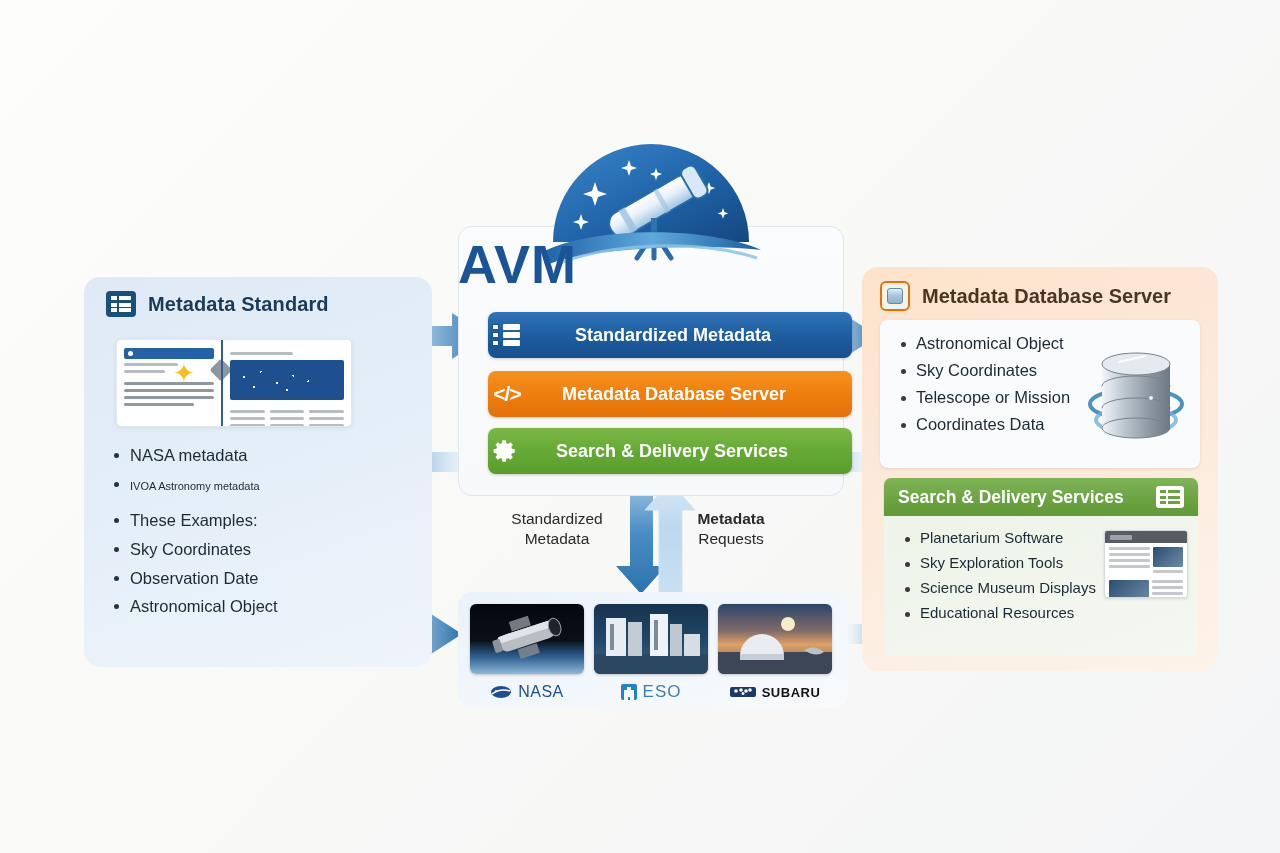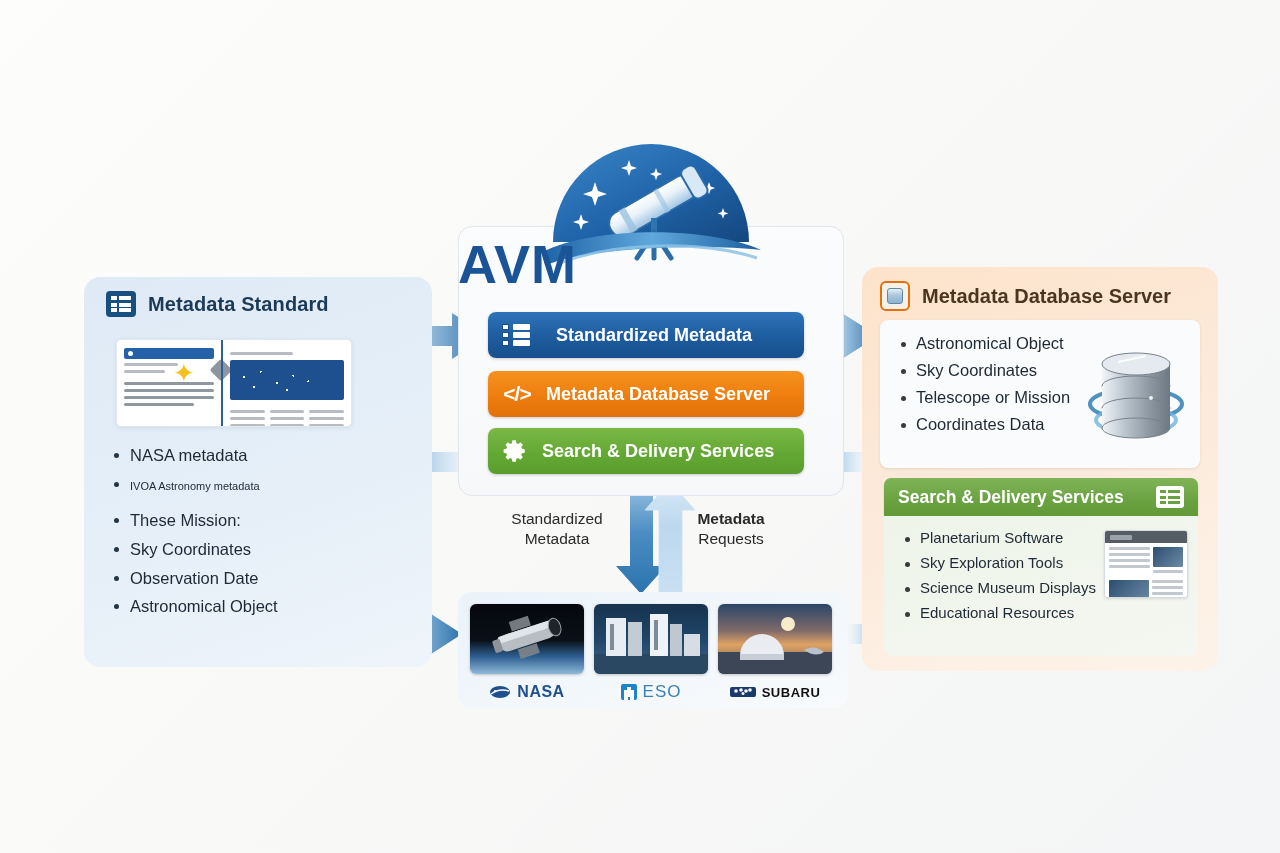--- a/index.html
+++ b/index.html
@@ -94,23 +94,23 @@
   #avm-logo {
     position:absolute; left:533px; top:122px; width:236px; height:160px;
     pointer-events:none;
   }
   #avm-word{
     position:absolute; left:458px; top:233px; width:386px;
     text-align:left; font-size:54px; font-weight:bold;
     color:#1a5496; letter-spacing:1px; font-family:"Liberation Sans",sans-serif;
   }
   .cbar {
-    position:absolute; left:488px; width:316px; height:46px;
+    position:absolute; left:488px; width:364px; height:46px;
     border-radius:8px; display:flex; align-items:center; gap:14px;
-    padding-left:14px; color:#fff; font-size:18px; font-weight:bold;
+    padding-left:4px; color:#fff; font-size:18px; font-weight:bold;
     box-shadow: 0 1px 3px rgba(0,0,0,.20);
   }
   #bar-standard { top:312px; background: linear-gradient(180deg,#2f73b8 0%,#1d5c9e 55%,#17508c 100%); }
   #bar-db       { top:371px; background: linear-gradient(180deg,#f6921e 0%,#ee7d0d 55%,#e2710a 100%); }
   #bar-search   { top:428px; background: linear-gradient(180deg,#7bb846 0%,#64a834 55%,#5a9d2e 100%); }
   .cbar-label{ flex:1; text-align:center; padding-right:40px; white-space:nowrap;}
 
   .ico-list{ width:28px;height:24px;flex:none;position:relative;}
   .ico-list .sq{position:absolute;left:0;width:7px;height:6px;background:#fff;border:1px solid #17508c;}
   .ico-list .ln{position:absolute;left:11px;width:17px;height:6px;background:#fff;border-radius:1px;}
@@ -176,21 +176,21 @@
     background:linear-gradient(160deg,#eaf2fa 0%,#f2f7fb 50%,#f8fafc 100%);
     border-radius:14px;
   }
   .arch-row{display:flex; gap:10px; padding:12px 12px 0 12px;}
   .arch-item{width:114px;}
   .arch-img{height:70px;border-radius:6px;overflow:hidden;position:relative;box-shadow:0 1px 3px rgba(0,0,0,.22);}
   .img-hubble{background:linear-gradient(180deg,#05070d 0%,#0a1018 52%,#2d5e90 75%,#8fb8d8 100%);}
   .img-vlt{background:linear-gradient(180deg,#16334f 0%,#22486b 55%,#45688a 100%);}
   .img-dome{background:linear-gradient(180deg,#2b4668 0%,#7f6a6a 38%,#e0a263 58%,#4a5468 100%);}
   .arch-cap{height:26px; display:flex; align-items:center; justify-content:center; gap:6px; margin-top:5px;}
-  .logo-nasa{font-size:16px;font-weight:bold;color:#1f4f8f;letter-spacing:.5px;}
+  .logo-nasa{font-size:16px;font-weight:normal;color:#1f4f8f;letter-spacing:.5px;}
   .logo-eso{font-size:17px;color:#3d7fb5;letter-spacing:1px;}
   .logo-subaru{font-size:13px;font-weight:bold;color:#111;letter-spacing:.5px;}
   .badge-sq{width:16px;height:16px;background:#1f83c9;border-radius:2px;position:relative;flex:none;}
   .badge-sq::after{content:"";position:absolute;left:6px;top:3px;width:4px;height:10px;background:#fff;
     box-shadow:-3px 3px 0 0 #fff,3px 3px 0 0 #fff;}
   .nasa-mark{width:22px;height:14px;flex:none;}
   .subaru-mark{width:26px;height:14px;flex:none;}
   #archive-caption{
     position:absolute; left:458px; top:720px; width:390px; text-align:center;
     font-size:17px; color:#232323; white-space:nowrap;
@@ -304,21 +304,21 @@
               <div class="th-line"></div>
             </div>
         </div>
 
       </div>
     </div>
 
     <ul class="bullets" id="left-bullets">
         <li><span>NASA metadata</span></li>
         <li><span class="small">IVOA Astronomy metadata</span></li>
-        <li class="gap"><span>These Mission:</span></li>
+        <li class="gap"><span>These Examples:</span></li>
         <li><span>Sky Coordinates</span></li>
         <li><span>Observation Date</span></li>
         <li><span>Astronomical Object</span></li>
       </ul>
   </div>
 
   <div id="center-panel"></div>
 
   <svg id="avm-logo" viewBox="0 0 236 160">
     <defs>

